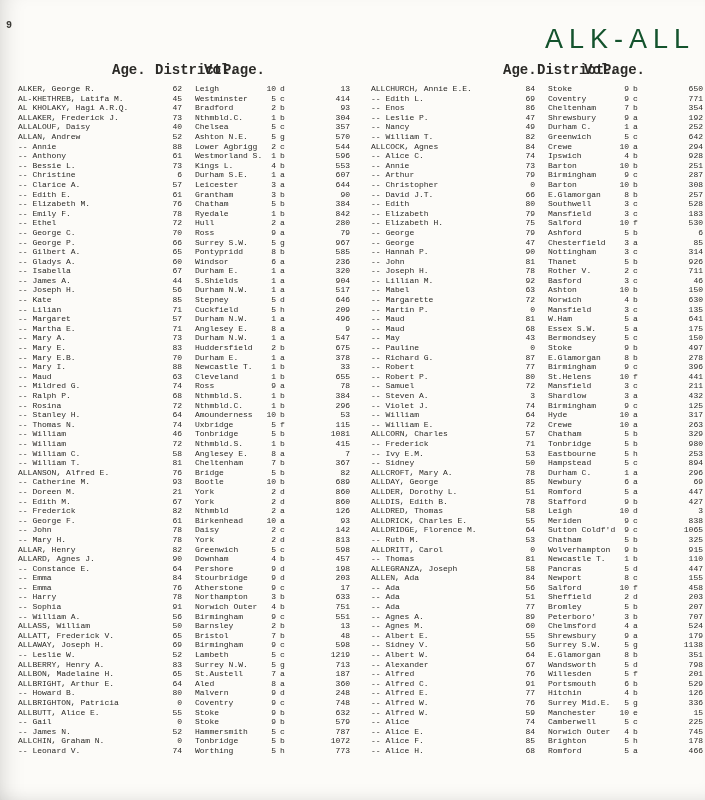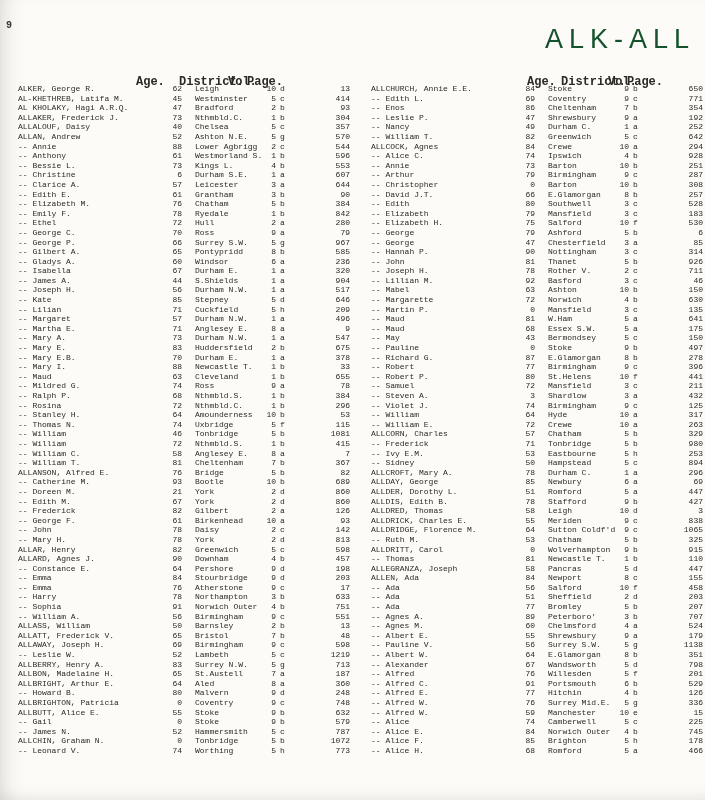--- a/index.html
+++ b/index.html
@@ -20,21 +20,21 @@
     position:absolute;left:146px;top:40px;
     font-size:9.5px;font-weight:bold;letter-spacing:.55px;
     white-space:nowrap;color:#262520;
   }
   #range{
     position:absolute;right:10px;top:24px;
     font-family:"Liberation Sans","DejaVu Sans",sans-serif;
     font-size:27px;font-weight:500;letter-spacing:6px;
     color:#14532d;white-space:nowrap;
   }
-  .colhead{position:absolute;top:75px;font-size:12px;font-weight:bold;color:#2b2a27;white-space:nowrap;margin-left:24px;}
+  .colhead{position:absolute;top:62px;font-size:14px;font-weight:bold;color:#2b2a27;white-space:nowrap;}
   
   .half{
     position:absolute;top:84px;width:352px;
   }
   #half-left{left:0;}
   #half-right{left:353px;}
   .row{
     display:grid;
     grid-template-columns:140px 24px 13px 63px 18px 12px 62px;
     padding-left:18px;
@@ -107,21 +107,21 @@
       <div class="row"><span class="c-name">-- Stanley H.</span><span class="c-age">64</span><span class="c-spacer"></span><span class="c-district">Amounderness</span><span class="c-volnum">10</span><span class="c-volletter">b</span><span class="c-page">53</span></div>
       <div class="row"><span class="c-name">-- Thomas N.</span><span class="c-age">74</span><span class="c-spacer"></span><span class="c-district">Uxbridge</span><span class="c-volnum">5</span><span class="c-volletter">f</span><span class="c-page">115</span></div>
       <div class="row"><span class="c-name">-- William</span><span class="c-age">46</span><span class="c-spacer"></span><span class="c-district">Tonbridge</span><span class="c-volnum">5</span><span class="c-volletter">b</span><span class="c-page">1081</span></div>
       <div class="row"><span class="c-name">-- William</span><span class="c-age">72</span><span class="c-spacer"></span><span class="c-district">Nthmbld.S.</span><span class="c-volnum">1</span><span class="c-volletter">b</span><span class="c-page">415</span></div>
       <div class="row"><span class="c-name">-- William C.</span><span class="c-age">58</span><span class="c-spacer"></span><span class="c-district">Anglesey E.</span><span class="c-volnum">8</span><span class="c-volletter">a</span><span class="c-page">7</span></div>
       <div class="row"><span class="c-name">-- William T.</span><span class="c-age">81</span><span class="c-spacer"></span><span class="c-district">Cheltenham</span><span class="c-volnum">7</span><span class="c-volletter">b</span><span class="c-page">367</span></div>
       <div class="row"><span class="c-name">ALLANSON, Alfred E.</span><span class="c-age">76</span><span class="c-spacer"></span><span class="c-district">Bridge</span><span class="c-volnum">5</span><span class="c-volletter">b</span><span class="c-page">82</span></div>
       <div class="row"><span class="c-name">-- Catherine M.</span><span class="c-age">93</span><span class="c-spacer"></span><span class="c-district">Bootle</span><span class="c-volnum">10</span><span class="c-volletter">b</span><span class="c-page">689</span></div>
       <div class="row"><span class="c-name">-- Doreen M.</span><span class="c-age">21</span><span class="c-spacer"></span><span class="c-district">York</span><span class="c-volnum">2</span><span class="c-volletter">d</span><span class="c-page">860</span></div>
       <div class="row"><span class="c-name">-- Edith M.</span><span class="c-age">67</span><span class="c-spacer"></span><span class="c-district">York</span><span class="c-volnum">2</span><span class="c-volletter">d</span><span class="c-page">860</span></div>
-      <div class="row"><span class="c-name">-- Frederick</span><span class="c-age">82</span><span class="c-spacer"></span><span class="c-district">Gilbert</span><span class="c-volnum">2</span><span class="c-volletter">a</span><span class="c-page">126</span></div>
+      <div class="row"><span class="c-name">-- Frederick</span><span class="c-age">82</span><span class="c-spacer"></span><span class="c-district">Nthmbld</span><span class="c-volnum">2</span><span class="c-volletter">a</span><span class="c-page">126</span></div>
       <div class="row"><span class="c-name">-- George F.</span><span class="c-age">61</span><span class="c-spacer"></span><span class="c-district">Birkenhead</span><span class="c-volnum">10</span><span class="c-volletter">a</span><span class="c-page">93</span></div>
       <div class="row"><span class="c-name">-- John</span><span class="c-age">78</span><span class="c-spacer"></span><span class="c-district">Daisy</span><span class="c-volnum">2</span><span class="c-volletter">c</span><span class="c-page">142</span></div>
       <div class="row"><span class="c-name">-- Mary H.</span><span class="c-age">78</span><span class="c-spacer"></span><span class="c-district">York</span><span class="c-volnum">2</span><span class="c-volletter">d</span><span class="c-page">813</span></div>
       <div class="row"><span class="c-name">ALLAR, Henry</span><span class="c-age">82</span><span class="c-spacer"></span><span class="c-district">Greenwich</span><span class="c-volnum">5</span><span class="c-volletter">c</span><span class="c-page">598</span></div>
       <div class="row"><span class="c-name">ALLARD, Agnes J.</span><span class="c-age">90</span><span class="c-spacer"></span><span class="c-district">Downham</span><span class="c-volnum">4</span><span class="c-volletter">b</span><span class="c-page">457</span></div>
       <div class="row"><span class="c-name">-- Constance E.</span><span class="c-age">64</span><span class="c-spacer"></span><span class="c-district">Pershore</span><span class="c-volnum">9</span><span class="c-volletter">d</span><span class="c-page">198</span></div>
       <div class="row"><span class="c-name">-- Emma</span><span class="c-age">84</span><span class="c-spacer"></span><span class="c-district">Stourbridge</span><span class="c-volnum">9</span><span class="c-volletter">d</span><span class="c-page">203</span></div>
       <div class="row"><span class="c-name">-- Emma</span><span class="c-age">76</span><span class="c-spacer"></span><span class="c-district">Atherstone</span><span class="c-volnum">9</span><span class="c-volletter">c</span><span class="c-page">17</span></div>
       <div class="row"><span class="c-name">-- Harry</span><span class="c-age">78</span><span class="c-spacer"></span><span class="c-district">Northampton</span><span class="c-volnum">3</span><span class="c-volletter">b</span><span class="c-page">633</span></div>
       <div class="row"><span class="c-name">-- Sophia</span><span class="c-age">91</span><span class="c-spacer"></span><span class="c-district">Norwich Outer</span><span class="c-volnum">4</span><span class="c-volletter">b</span><span class="c-page">751</span></div>
@@ -193,21 +193,21 @@
       <div class="row"><span class="c-name">ALLDRITT, Carol</span><span class="c-age">0</span><span class="c-spacer"></span><span class="c-district">Wolverhampton</span><span class="c-volnum">9</span><span class="c-volletter">b</span><span class="c-page">915</span></div>
       <div class="row"><span class="c-name">-- Thomas</span><span class="c-age">81</span><span class="c-spacer"></span><span class="c-district">Newcastle T.</span><span class="c-volnum">1</span><span class="c-volletter">b</span><span class="c-page">110</span></div>
       <div class="row"><span class="c-name">ALLEGRANZA, Joseph</span><span class="c-age">58</span><span class="c-spacer"></span><span class="c-district">Pancras</span><span class="c-volnum">5</span><span class="c-volletter">d</span><span class="c-page">447</span></div>
       <div class="row"><span class="c-name">ALLEN, Ada</span><span class="c-age">84</span><span class="c-spacer"></span><span class="c-district">Newport</span><span class="c-volnum">8</span><span class="c-volletter">c</span><span class="c-page">155</span></div>
       <div class="row"><span class="c-name">-- Ada</span><span class="c-age">56</span><span class="c-spacer"></span><span class="c-district">Salford</span><span class="c-volnum">10</span><span class="c-volletter">f</span><span class="c-page">458</span></div>
       <div class="row"><span class="c-name">-- Ada</span><span class="c-age">51</span><span class="c-spacer"></span><span class="c-district">Sheffield</span><span class="c-volnum">2</span><span class="c-volletter">d</span><span class="c-page">203</span></div>
       <div class="row"><span class="c-name">-- Ada</span><span class="c-age">77</span><span class="c-spacer"></span><span class="c-district">Bromley</span><span class="c-volnum">5</span><span class="c-volletter">b</span><span class="c-page">207</span></div>
       <div class="row"><span class="c-name">-- Agnes A.</span><span class="c-age">89</span><span class="c-spacer"></span><span class="c-district">Peterboro'</span><span class="c-volnum">3</span><span class="c-volletter">b</span><span class="c-page">707</span></div>
       <div class="row"><span class="c-name">-- Agnes M.</span><span class="c-age">60</span><span class="c-spacer"></span><span class="c-district">Chelmsford</span><span class="c-volnum">4</span><span class="c-volletter">a</span><span class="c-page">524</span></div>
       <div class="row"><span class="c-name">-- Albert E.</span><span class="c-age">55</span><span class="c-spacer"></span><span class="c-district">Shrewsbury</span><span class="c-volnum">9</span><span class="c-volletter">a</span><span class="c-page">179</span></div>
-      <div class="row"><span class="c-name">-- Pauline V.</span><span class="c-age">56</span><span class="c-spacer"></span><span class="c-district">Surrey S.W.</span><span class="c-volnum">5</span><span class="c-volletter">g</span><span class="c-page">1138</span></div>
+      <div class="row"><span class="c-name">-- Sidney V.</span><span class="c-age">56</span><span class="c-spacer"></span><span class="c-district">Surrey S.W.</span><span class="c-volnum">5</span><span class="c-volletter">g</span><span class="c-page">1138</span></div>
       <div class="row"><span class="c-name">-- Albert W.</span><span class="c-age">64</span><span class="c-spacer"></span><span class="c-district">E.Glamorgan</span><span class="c-volnum">8</span><span class="c-volletter">b</span><span class="c-page">351</span></div>
       <div class="row"><span class="c-name">-- Alexander</span><span class="c-age">67</span><span class="c-spacer"></span><span class="c-district">Wandsworth</span><span class="c-volnum">5</span><span class="c-volletter">d</span><span class="c-page">798</span></div>
       <div class="row"><span class="c-name">-- Alfred</span><span class="c-age">76</span><span class="c-spacer"></span><span class="c-district">Willesden</span><span class="c-volnum">5</span><span class="c-volletter">f</span><span class="c-page">201</span></div>
       <div class="row"><span class="c-name">-- Alfred C.</span><span class="c-age">91</span><span class="c-spacer"></span><span class="c-district">Portsmouth</span><span class="c-volnum">6</span><span class="c-volletter">b</span><span class="c-page">529</span></div>
       <div class="row"><span class="c-name">-- Alfred E.</span><span class="c-age">77</span><span class="c-spacer"></span><span class="c-district">Hitchin</span><span class="c-volnum">4</span><span class="c-volletter">b</span><span class="c-page">126</span></div>
       <div class="row"><span class="c-name">-- Alfred W.</span><span class="c-age">76</span><span class="c-spacer"></span><span class="c-district">Surrey Mid.E.</span><span class="c-volnum">5</span><span class="c-volletter">g</span><span class="c-page">336</span></div>
       <div class="row"><span class="c-name">-- Alfred W.</span><span class="c-age">59</span><span class="c-spacer"></span><span class="c-district">Manchester</span><span class="c-volnum">10</span><span class="c-volletter">e</span><span class="c-page">15</span></div>
       <div class="row"><span class="c-name">-- Alice</span><span class="c-age">74</span><span class="c-spacer"></span><span class="c-district">Camberwell</span><span class="c-volnum">5</span><span class="c-volletter">c</span><span class="c-page">225</span></div>
       <div class="row"><span class="c-name">-- Alice E.</span><span class="c-age">84</span><span class="c-spacer"></span><span class="c-district">Norwich Outer</span><span class="c-volnum">4</span><span class="c-volletter">b</span><span class="c-page">745</span></div>
       <div class="row"><span class="c-name">-- Alice F.</span><span class="c-age">85</span><span class="c-spacer"></span><span class="c-district">Brighton</span><span class="c-volnum">5</span><span class="c-volletter">h</span><span class="c-page">178</span></div>

